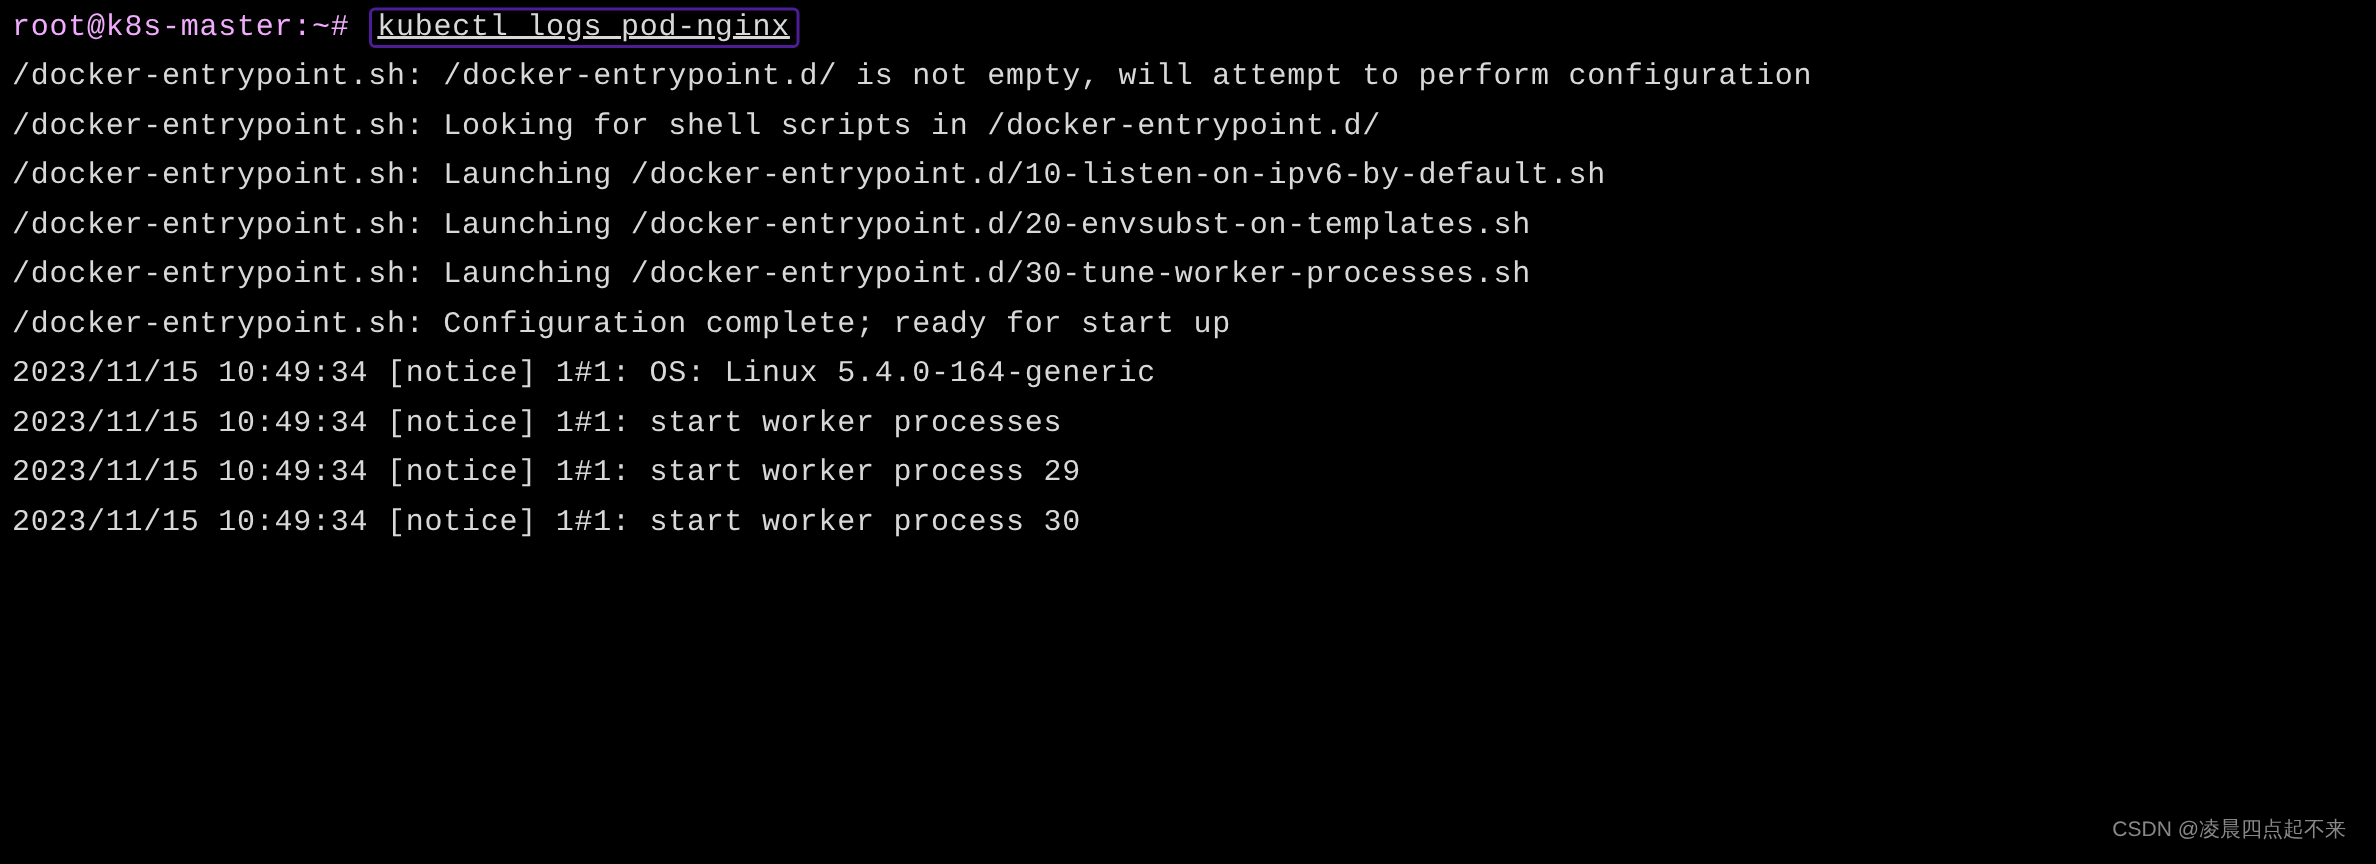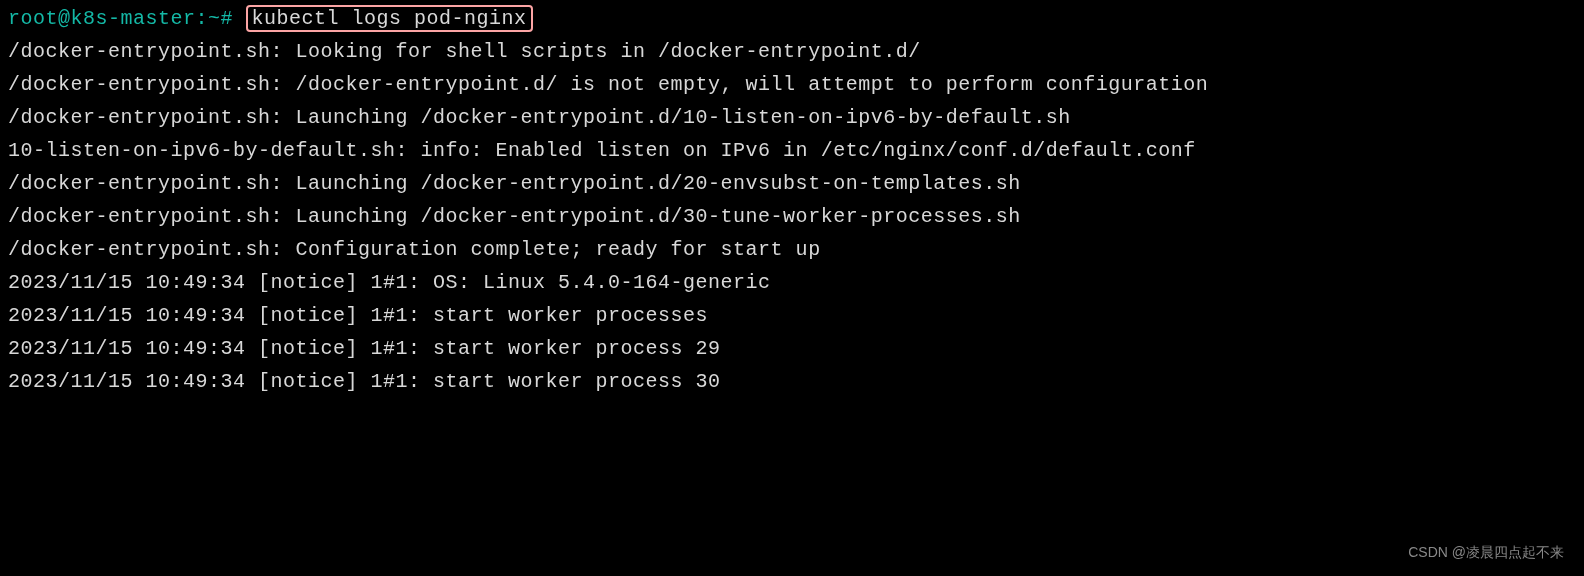--- a/index.html
+++ b/index.html
@@ -18,47 +18,47 @@
       height: 576px;
       overflow: hidden;
       position: relative;
       letter-spacing: 0.5px;
     }
     .terminal-line {
       white-space: pre;
       color: #d8d8d8;
     }
     .prompt {
-      color: #14b8a6;
+      color: #f0abfc;
     }
     .highlighted-command {
-      border: 2px solid #fca5a5;
+      border: 2px solid #4c1d95;
       border-radius: 4px;
       padding: 0 4px;
+      text-decoration: underline;
     }
     .watermark {
       position: absolute;
       bottom: 12px;
       right: 20px;
       color: #888888;
       font-size: 14px;
       font-family: Arial, sans-serif;
       letter-spacing: 0;
     }
   </style>
 </head>
 <body>
 
 <div>
   <div class="terminal-line"><span class="prompt">root@k8s-master:~# </span><span class="highlighted-command">kubectl logs pod-nginx</span></div>
   <div id="output-container">
+      <div class="terminal-line">/docker-entrypoint.sh: /docker-entrypoint.d/ is not empty, will attempt to perform configuration</div>
       <div class="terminal-line">/docker-entrypoint.sh: Looking for shell scripts in /docker-entrypoint.d/</div>
-      <div class="terminal-line">/docker-entrypoint.sh: /docker-entrypoint.d/ is not empty, will attempt to perform configuration</div>
       <div class="terminal-line">/docker-entrypoint.sh: Launching /docker-entrypoint.d/10-listen-on-ipv6-by-default.sh</div>
-      <div class="terminal-line">10-listen-on-ipv6-by-default.sh: info: Enabled listen on IPv6 in /etc/nginx/conf.d/default.conf</div>
       <div class="terminal-line">/docker-entrypoint.sh: Launching /docker-entrypoint.d/20-envsubst-on-templates.sh</div>
       <div class="terminal-line">/docker-entrypoint.sh: Launching /docker-entrypoint.d/30-tune-worker-processes.sh</div>
       <div class="terminal-line">/docker-entrypoint.sh: Configuration complete; ready for start up</div>
       <div class="terminal-line">2023/11/15 10:49:34 [notice] 1#1: OS: Linux 5.4.0-164-generic</div>
       <div class="terminal-line">2023/11/15 10:49:34 [notice] 1#1: start worker processes</div>
       <div class="terminal-line">2023/11/15 10:49:34 [notice] 1#1: start worker process 29</div>
       <div class="terminal-line">2023/11/15 10:49:34 [notice] 1#1: start worker process 30</div>
     </div>
 
 </div>

